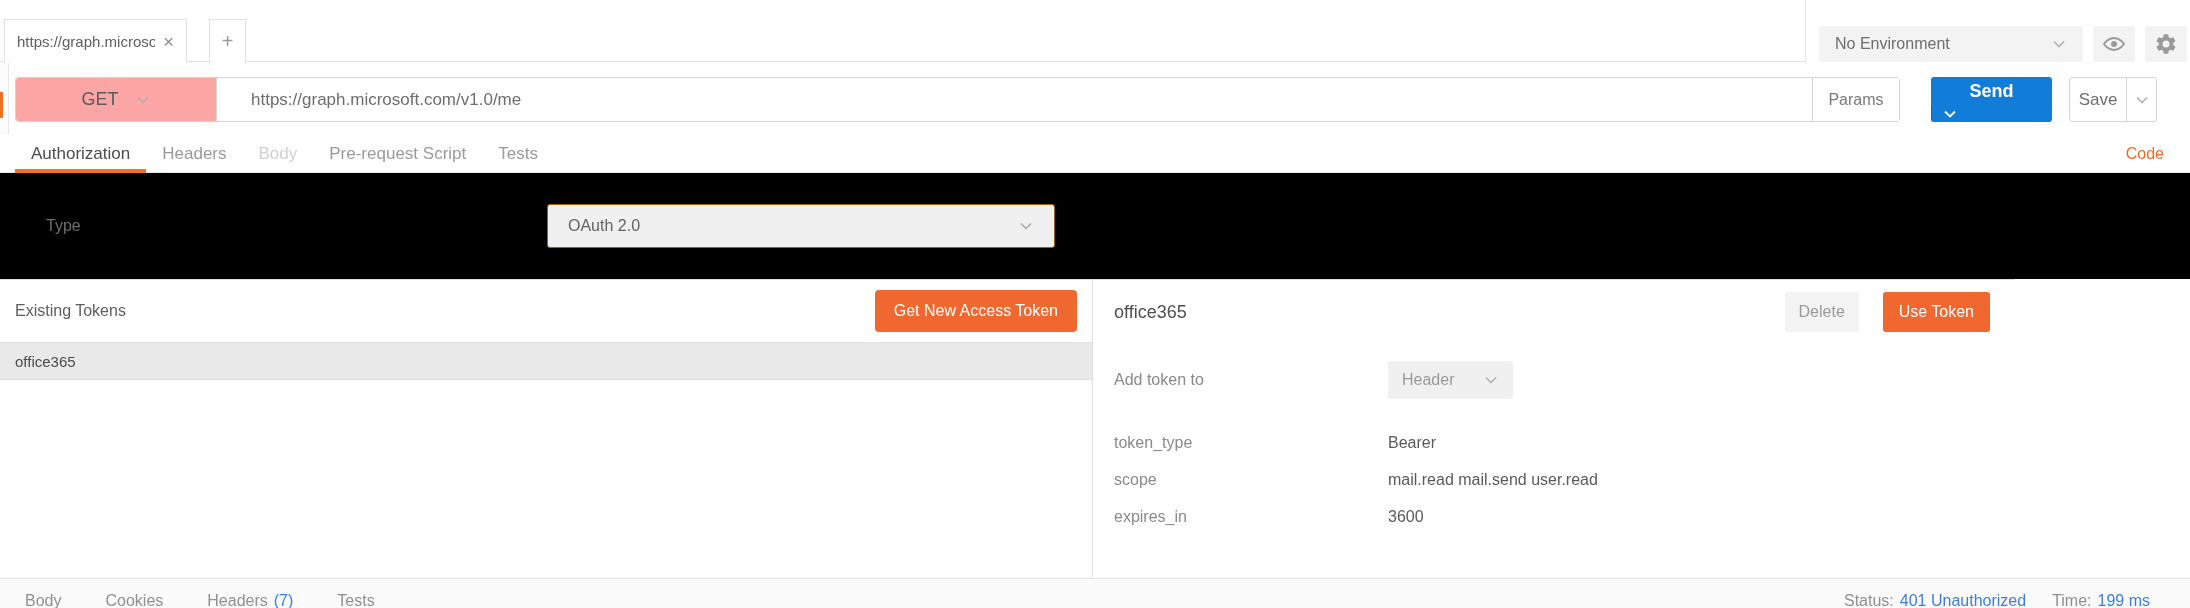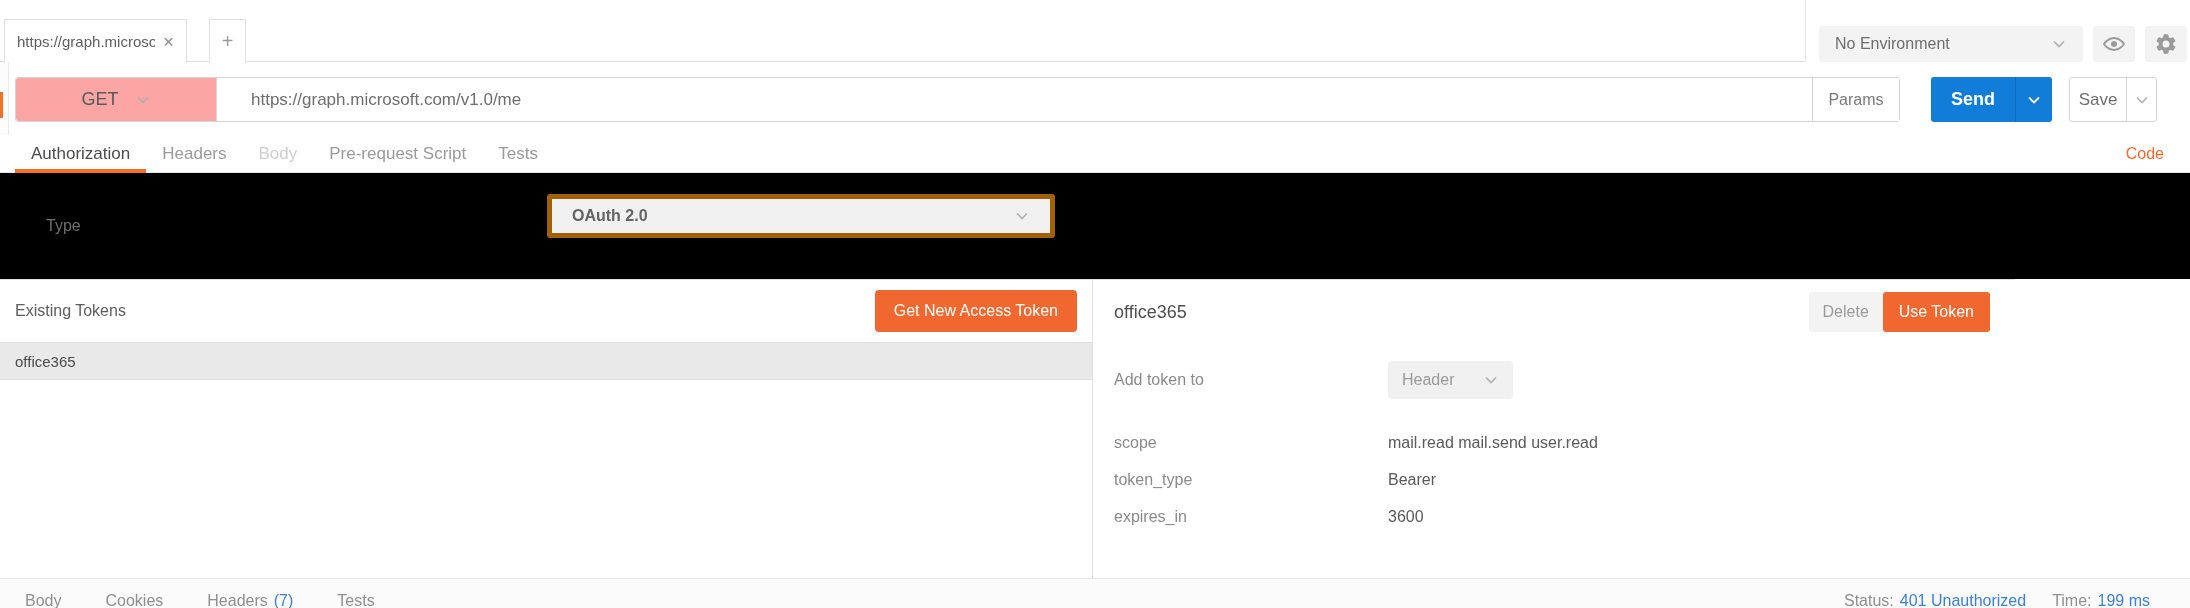--- a/index.html
+++ b/index.html
@@ -32,21 +32,21 @@
 
   
   .url-group { position:absolute; left:15px; top:77px; width:1885px; height:45px; border:1px solid #d4d4d4;
                border-radius:3px; display:flex; align-items:stretch; background:#fff; }
   .method-seg { width:201px; background:#fca5a5; border-right:1px solid #d4d4d4; border-radius:3px 0 0 3px;
                 display:flex; align-items:center; justify-content:center; gap:16px; font-size:18px; color:#5a5a5a; cursor:pointer; }
   .url-input { flex:1; border:none; outline:none; background:#fff; font-family:inherit; font-size:17px; color:#6e6e6e; padding-left:34px; }
   .params-btn { width:87px; border-left:1px solid #d4d4d4; background:#fff; display:flex; align-items:center;
                 justify-content:center; font-size:16px; color:#7a7a7a; cursor:pointer; }
   .send-btn { position:absolute; left:1931px; top:77px; width:121px; height:45px; background:#117dd9; border:none;
-              border-radius:3px; display:flex; align-items:stretch; padding:0; cursor:pointer; }
+              border-radius:3px; display:flex; align-items:stretch; padding:0; cursor:pointer;flex-direction:column; }
   .send-label { flex:1; display:flex; align-items:center; justify-content:center; font-size:18px; font-weight:bold; color:#fff; }
   .send-caret { width:37px; border-left:1px solid rgba(0,0,0,0.14); display:flex; align-items:center; justify-content:center; }
   .save-btn { position:absolute; left:2069px; top:77px; width:88px; height:45px; background:#fff;
               border:1px solid #d4d4d4; border-radius:3px; display:flex; align-items:stretch; cursor:pointer; }
   .save-label { flex:1; display:flex; align-items:center; justify-content:center; font-size:17px; color:#6f6f6f; }
   .save-caret { width:30px; border-left:1px solid #d4d4d4; display:flex; align-items:center; justify-content:center; }
 
   
   .req-tabs { position:absolute; left:0; top:135px; width:2190px; height:38px; background:#fff;
               border-bottom:1px solid #e6e6e6; display:flex; padding-left:15px; }
@@ -54,38 +54,38 @@
           font-size:17px; color:#9a9a9a; cursor:pointer; white-space:nowrap; }
   .rtab.active { color:#4c4c4c; }
   .rtab.active::after { content:""; position:absolute; left:0; right:0; bottom:-1px; height:4px; background:#f47023; }
   .rtab.dim { color:#cfcfcf; }
   .code-link { position:absolute; right:26px; top:0; height:100%; display:flex; align-items:center;
                font-size:16px; color:#f0682f; cursor:pointer; }
 
   
   .auth-area { position:absolute; left:0; top:173px; width:2190px; height:106px; background:#000000; }
   .type-label { position:absolute; left:46px; top:44px; font-size:16px; color:#6e6e6e; }
-  .type-select { position:absolute; left:547px; top:21px; width:508px; height:44px; background:#f0f0f0;
-                 border:5px solid #a16207; border-radius:3px; display:flex; align-items:center;
-                 justify-content:space-between; padding:0 20px; font-size:16px; color:#636363; cursor:pointer;font-weight:bold; }
+  .type-select { position:absolute; left:547px; top:31px; width:508px; height:44px; background:#f0f0f0;
+                 border:1px solid #a16207; border-radius:3px; display:flex; align-items:center;
+                 justify-content:space-between; padding:0 20px; font-size:16px; color:#636363; cursor:pointer; }
 
   
   .token-section { position:absolute; left:0; top:279px; width:2015px; height:299px; border-top:1px solid #e0e0e0; background:#fff; }
   .left-panel { position:absolute; left:0; top:0; width:1093px; height:100%; border-right:1px solid #e0e0e0; }
   .tokens-header { height:62px; display:flex; align-items:center; justify-content:space-between; padding:0 15px; }
   .tokens-title { font-size:16px; color:#5e5e5e; }
   .get-token-btn { height:42px; padding:0 19px; background:#f0682f; color:#fff; border:none; border-radius:4px;
                    font-size:16px; font-family:inherit; cursor:pointer; }
   .token-item { height:38px; background:#e9e9e9; border-top:1px solid #dedede; border-bottom:1px solid #dedede;
                 display:flex; align-items:center; padding-left:15px; font-size:15px; color:#4a4a4a; cursor:pointer; }
 
   .right-panel { position:absolute; left:1094px; top:0; right:0; height:100%; }
   .detail-header { display:flex; align-items:center; justify-content:space-between; padding:12px 25px 0 20px; }
   .detail-title { font-size:18px; color:#4f4f4f; }
-  .detail-actions { display:flex; gap:0; }
+  .detail-actions { display:flex; gap:24px; }
   .delete-btn { height:40px; width:74px; background:#f3f3f3; color:#9a9a9a; border:none; border-radius:3px;
                 font-size:16px; font-family:inherit; cursor:pointer; }
   .use-token-btn { height:40px; padding:0 16px; background:#f0682f; color:#fff; border:none; border-radius:3px;
                    font-size:16px; font-family:inherit; cursor:pointer; }
   .add-token-row { display:flex; align-items:center; margin:29px 0 0 20px; }
   .add-token-label { width:274px; font-size:16px; color:#8a8a8a; }
   .header-select { width:125px; height:38px; background:#f0f0f0; border-radius:4px; display:flex; align-items:center;
                    justify-content:space-between; padding:0 14px; font-size:16px; color:#9a9a9a; cursor:pointer; }
   .fields { margin:25px 0 0 20px; }
   .field-row { display:flex; align-items:center; height:37px; }
@@ -209,26 +209,26 @@
         <span class="add-token-label">Add token to</span>
         <div class="header-select">
           <span>Header</span>
           <svg class="chev-svg" viewBox="0 0 16 16">
               <path d="M3 5.5l5 5 5-5" fill="none" stroke="currentColor" stroke-width="1.6"></path>
             </svg>
         </div>
       </div>
       <div class="fields">
         <div class="field-row">
+          <span class="field-key">token_type</span>
+          <span class="field-value">Bearer</span>
+        </div>
+        <div class="field-row">
           <span class="field-key">scope</span>
           <span class="field-value">mail.read mail.send user.read</span>
-        </div>
-        <div class="field-row">
-          <span class="field-key">token_type</span>
-          <span class="field-value">Bearer</span>
         </div>
         <div class="field-row">
           <span class="field-key">expires_in</span>
           <span class="field-value">3600</span>
         </div>
       </div>
     </div>
   </section>
 
   <footer class="bottom-bar">

